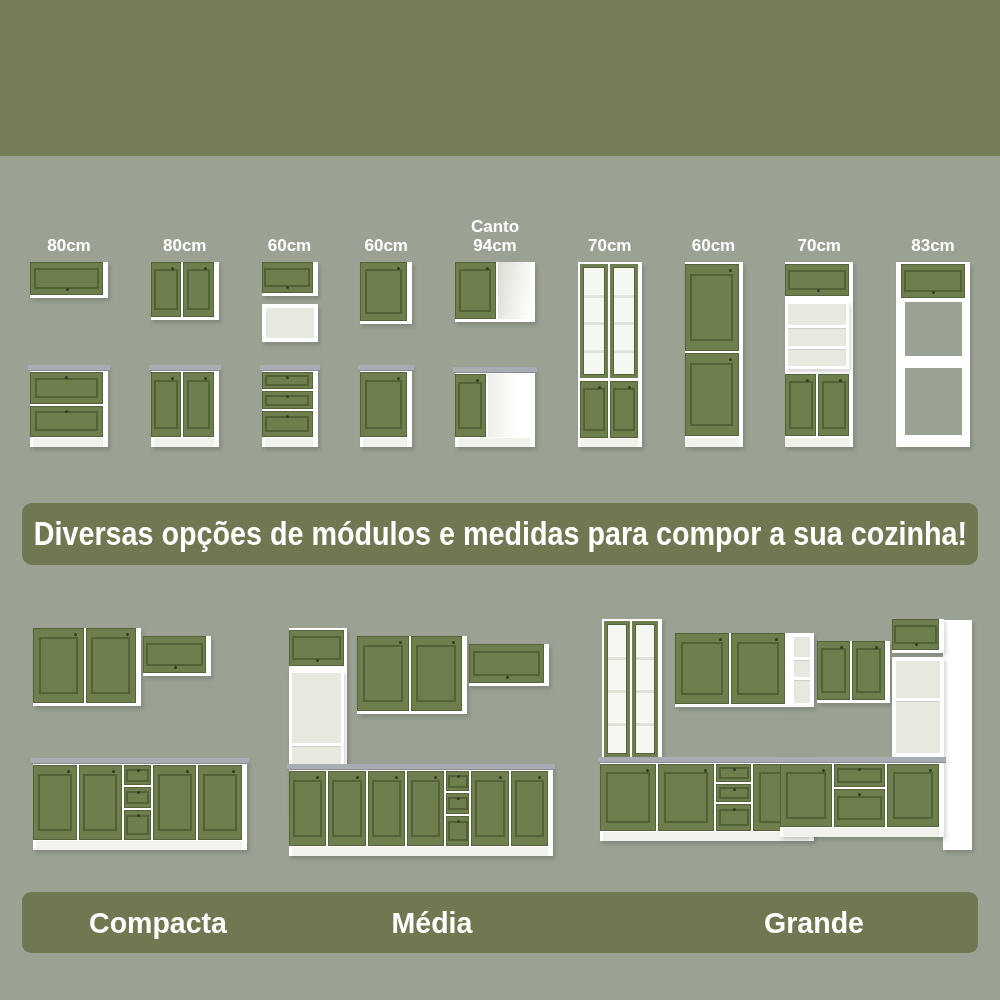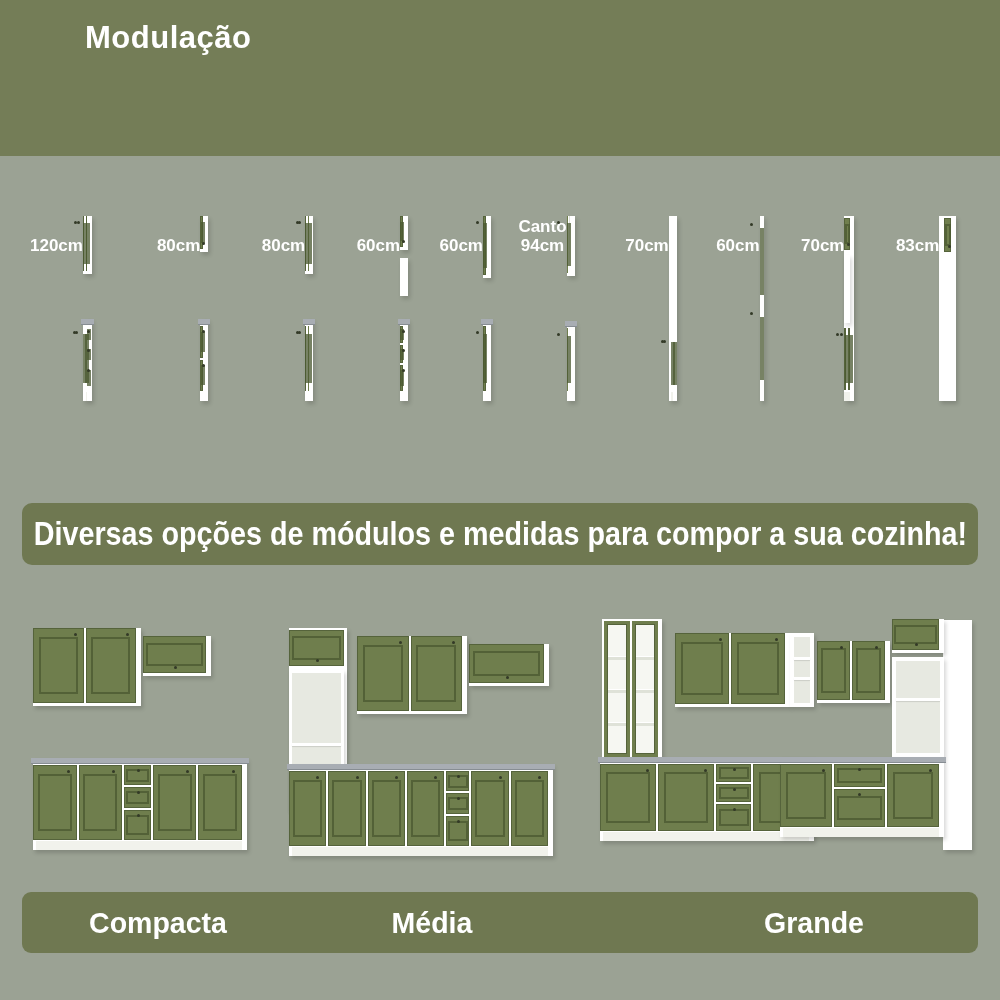--- a/index.html
+++ b/index.html
@@ -11,21 +11,21 @@
   body{width:1000px;height:1000px;overflow:hidden;background:var(--bodybg);
        font-family:"Liberation Sans",sans-serif;position:relative;}
   
   #header{position:absolute;left:0;top:0;width:1000px;height:156px;background:var(--headerbg);}
   #kicker{position:absolute;left:85px;top:20px;font-size:31px;font-weight:bold;color:var(--text);letter-spacing:.5px;}
   #title{position:absolute;left:82px;top:54px;font-size:64px;font-weight:bold;color:#FDFDF6;
          font-family:"DejaVu Serif",serif;letter-spacing:1px;}
   
   #modules-row{position:absolute;left:30px;top:210px;width:940px;display:flex;
                justify-content:space-between;align-items:flex-start;}
-  .mod-col{display:flex;flex-direction:row;}
+  .mod-col{display:flex;flex-direction:column;}
   .mod-label{height:46px;display:flex;align-items:flex-end;justify-content:center;text-align:center;
              color:var(--text);font-weight:bold;font-size:17px;line-height:1.15;white-space:pre-line;}
   .mod-body{height:185px;margin-top:6px;display:flex;flex-direction:column;justify-content:space-between;}
   .mod-body.tall > *{flex:1;}
   
   .piece{position:relative;background:var(--white);box-shadow:2px 3px 4px rgba(0,0,0,.16);}
   .wallp{padding:0 5px 3px 0;box-sizing:border-box;display:flex;}
   .face{flex:1;display:flex;gap:2px;min-height:0;}
   .door,.drawer{flex:1;background:var(--green);box-shadow:inset 0 0 0 1px var(--greendk);position:relative;min-width:0;}
   .door::before{content:"";position:absolute;inset:12% 11%;border:2px solid rgba(74,88,48,.75);}
@@ -61,50 +61,23 @@
   .kit-name{position:absolute;top:14px;transform:translateX(-50%) scaleX(.95);color:var(--text);
             font-size:30px;font-weight:bold;white-space:nowrap;}
   
   .kitchen{position:absolute;}
   .abs{position:absolute;}
 </style>
 </head>
 <body>
 
 <div id="header">
-  <div id="kicker">Modulação</div>
 </div>
 
 <div id="modules-row">
-    <div class="mod-col" style="width: 100px;">
-      <div class="mod-label">120cm</div>
-      <div class="mod-body">
-        <div class="piece wallp" style="height: 58px;">
-          <div class="face">
-            <div class="door"></div>
-            <div class="door"></div>
-          </div>
-        </div>
-        <div class="piece basep" style="height: 82px;">
-          <div class="counter"></div>
-          <div class="baseface">
-            <div class="pair" style="flex: 2 1 0%;">
-              <div class="door"></div>
-              <div class="door"></div>
-            </div>
-            <div class="stackv" style="flex: 0.62 1 0%;">
-              <div class="drawer" style="flex: 1 1 0%;"></div>
-              <div class="drawer" style="flex: 1 1 0%;"></div>
-              <div class="drawer" style="flex: 1.5 1 0%;"></div>
-            </div>
-          </div>
-          <div class="plinth"></div>
-        </div>
-      </div>
-    </div>
     <div class="mod-col" style="width: 78px;">
       <div class="mod-label">80cm</div>
       <div class="mod-body">
         <div class="piece wallp" style="height: 36px;">
           <div class="face">
             <div class="door flapdoor"></div>
           </div>
         </div>
         <div class="piece basep" style="height: 82px;">
           <div class="counter"></div>

